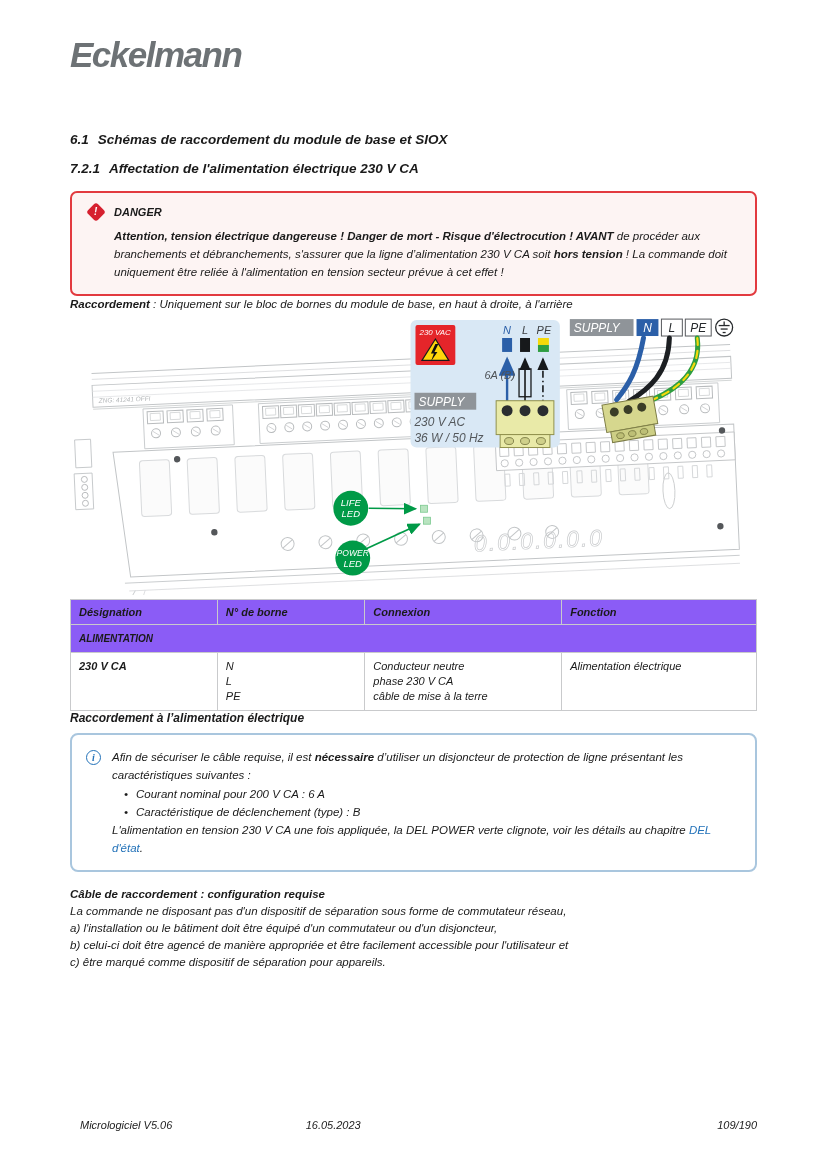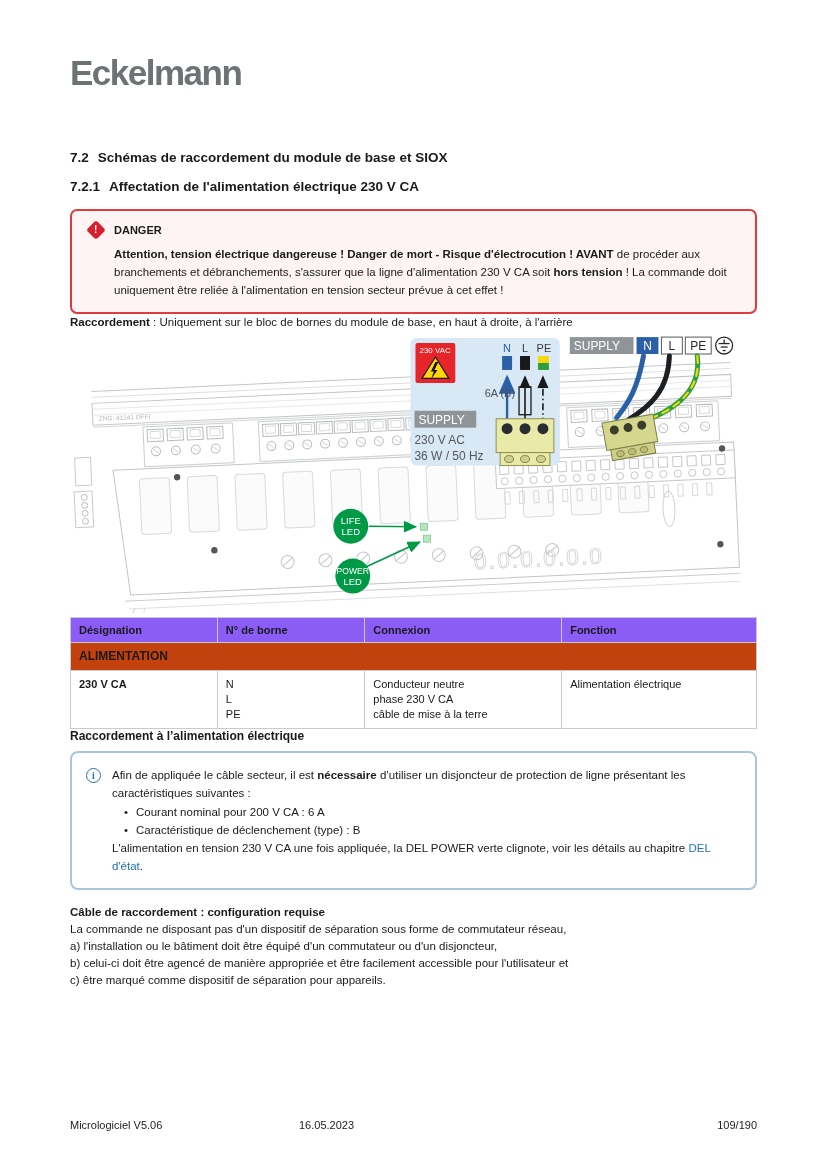--- a/index.html
+++ b/index.html
@@ -1,18 +1,18 @@
 <!DOCTYPE html>
 <html lang="fr"><head>
 <meta charset="utf-8">
 <style>
   * { margin:0; padding:0; box-sizing:border-box; }
   html,body { background:#ffffff; }
   body { font-family:"Liberation Sans", sans-serif; color:#1a1a1a; }
-  .page { position:relative; width:827px; height:1169px; background:#fff; padding:18px 70px; overflow:hidden; }
+  .page { position:relative; width:827px; height:1169px; background:#fff; padding:0 70px; overflow:hidden;font-style:italic; }
 
   .logo { padding-top:38px; font-size:35px; font-weight:bold; color:#6d7275; letter-spacing:-1.5px; line-height:34px; }
 
   h1.sec { margin-top:60px; font-size:13.5px; font-weight:bold; }
   h2.sec { margin-top:14px; font-size:13.5px; font-weight:bold; }
   .sec .num { display:inline-block; margin-right:9px; }
 
   
   .danger-box { margin-top:15px; border:2px solid #e23a3f; border-radius:7px; background:#fdf4f3; padding:12px 17px 13px 17px; }
   .danger-head { display:flex; align-items:center; gap:11px; }
@@ -23,54 +23,54 @@
 
   .para { font-size:11.5px; line-height:17px; }
   .para b { font-weight:bold; }
 
   
   .diagram { margin-top:0; width:687px; height:282px; position:relative; }
 
   
   table.alim { margin-top:4px; width:687px; border-collapse:collapse; font-size:11px; }
   table.alim th, table.alim td { border:1px solid #c9cacc; text-align:left; vertical-align:top; padding:6px 8px; }
-  table.alim .ttitle { background:#c2410c; font-weight:bold; font-size:12px; padding:6px 8px; }
+  table.alim .ttitle { background:#8b5cf6; font-weight:bold; font-size:10px; padding:6px 8px; }
   table.alim thead th { background:#8b5cf6; font-weight:bold; }
   table.alim td.pre { white-space:pre-line; line-height:15px; }
   table.alim td { line-height:15px; }
 
   .h3 { font-size:12px; font-weight:bold; }
 
   
   .info-box { margin-top:8px; border:2px solid #a9c6de; border-radius:8px; background:#fff; padding:13px 16px 13px 14px; display:flex; gap:11px; }
   .info-icon { flex:0 0 auto; width:15px; height:15px; border:1.5px solid #2372b9; border-radius:50%; color:#2372b9; font-size:10px; font-weight:bold; display:flex; align-items:center; justify-content:center; margin-top:2px; font-family:"Liberation Serif", serif; }
   .info-content { font-size:11.5px; line-height:18px; }
   .info-bullets { list-style:none; margin:1px 0 0 12px; }
   .info-bullets li { padding-left:12px; position:relative; line-height:18px; }
   .info-bullets li::before { content:"•"; position:absolute; left:0; top:0; }
   a.link { color:#2372b9; text-decoration:none; }
 
   .cable-head { margin-top:14px; font-size:11.5px; font-weight:bold; line-height:17px; }
   .cable-lines div { font-size:11.5px; line-height:17px; }
 
-  .footer { position:absolute; left:70px; right:70px; top:1119px; display:flex; font-size:11px; color:#222; }
+  .footer { position:absolute; left:80px; right:70px; top:1119px; display:flex; font-size:11px; color:#222; }
   .footer .f-left { flex:1; text-align:left; }
   .footer .f-center { flex:1; }
   .footer .f-right { flex:1; text-align:right; }
 
   svg text { font-family:"Liberation Sans", sans-serif; }
 </style>
 </head>
 <body>
 
 <div class="page">
 
   <div class="logo">Eckelmann</div>
 
-  <h1 class="sec"><span class="num">7.2</span><span>Schémas de raccordement du module de base et SIOX</span></h1>
+  <h1 class="sec"><span class="num">6.1</span><span>Schémas de raccordement du module de base et SIOX</span></h1>
 
   <h2 class="sec"><span class="num">7.2.1</span><span>Affectation de l'alimentation électrique 230 V CA</span></h2>
 
   <div class="danger-box">
     <div class="danger-head">
       <span class="danger-diamond">
           <span>!</span>
         </span>
       <span class="danger-title">DANGER</span>
     </div>
@@ -352,21 +352,21 @@
         <td>Alimentation électrique</td>
       </tr>
     </tbody>
   </table>
 
   <div class="h3">Raccordement à l’alimentation électrique</div>
 
   <div class="info-box">
     <span class="info-icon">i</span>
     <div class="info-content">
-      <p><span>Afin de appliquée le câble secteur, il est </span><b>nécessaire</b><span> d’utiliser un disjoncteur de protection de ligne présentant les caractéristiques suivantes :</span></p>
+      <p><span>Afin de sécuriser le câble requise, il est </span><b>nécessaire</b><span> d’utiliser un disjoncteur de protection de ligne présentant les caractéristiques suivantes :</span></p>
       <ul class="info-bullets">
         <li>Courant nominal pour 200 V CA : 6 A</li>
         <li>Caractéristique de déclenchement (type) : B</li>
       </ul>
       <p><span>L'alimentation en tension 230 V CA une fois appliquée, la DEL POWER verte clignote, voir les détails au chapitre </span><a class="link" href="#">DEL d'état</a><span>.</span></p>
     </div>
   </div>
 
   <div class="cable-head">Câble de raccordement : configuration requise</div>
   <div class="cable-lines">

